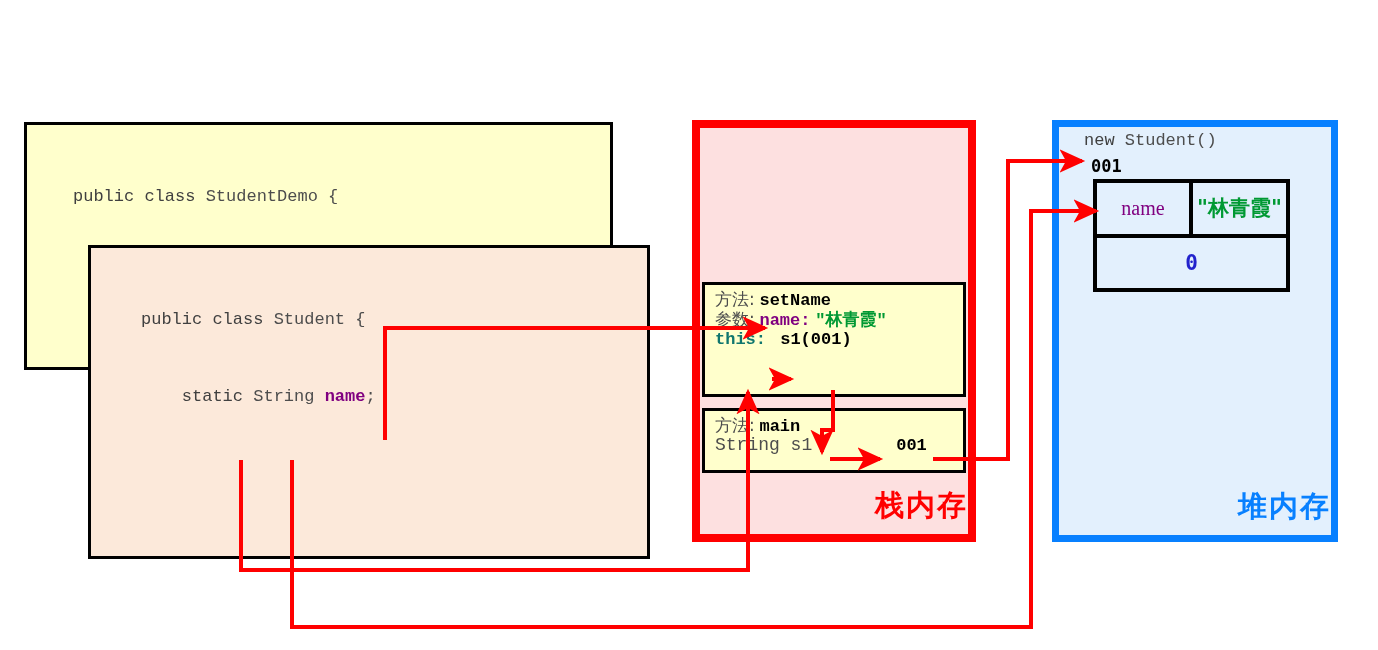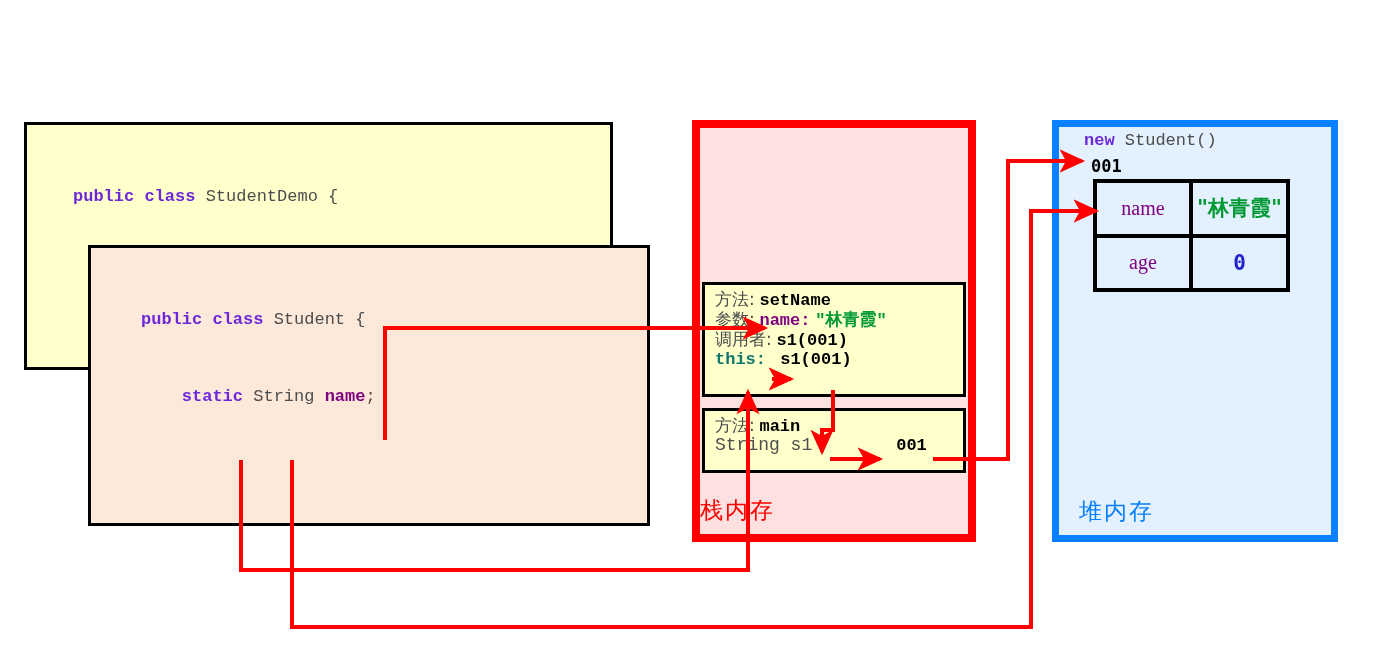--- a/index.html
+++ b/index.html
@@ -33,47 +33,47 @@
     box-sizing:border-box;
     overflow:hidden;
   }
   #code-studentdemo{
     left:24px;top:122px;width:589px;height:248px;
     background:#ffffcc;
     padding:8px 0 0 10px;
     z-index:4;
   }
   #code-student{
-    left:88px;top:245px;width:562px;height:281px;
+    left:88px;top:245px;width:562px;height:314px;
     background:#fce9da;
     padding:8px 0 4px 14px;
     z-index:6;
   }
   .ln{position:relative;height:25.5px;margin-left:36px;}
-  .kw{color:#6d28d9;font-weight:bold;text-align:center;}
+  .kw{color:#404040;font-weight:normal;text-align:center;}
   .typ{color:#4d4d4d;}
   .fld{color:#800080;font-weight:bold;}
   .plain{color:#4d4d4d;}
 
   
   .mempanel{
     position:absolute;box-sizing:border-box;
     z-index:5;
   }
   #stack-panel{
     left:692px;top:120px;width:284px;height:422px;
     border:8px solid #ff0000;background:#fde0e0;
   }
   #heap-panel{
     left:1052px;top:120px;width:286px;height:422px;
     border:7px solid #0880ff;background:#e3f0fd;
   }
   .mem-label{
     position:absolute;bottom:8px;left:0;right:0;
-    text-align:left;font-size:23px;font-weight:normal;
+    text-align:right;font-size:29px;font-weight:bold;
     letter-spacing:2px;
   }
   #stack-label{color:#ff0000;}
   #heap-label{color:#0880ff;padding-left:20px;}
 
   
   .frame{
     position:absolute;
     background:#ffffcc;border:3px solid #000000;
     box-sizing:border-box;
@@ -156,21 +156,20 @@
     
   </div>
 
   <div id="stack-panel" class="mempanel">
     <div id="stack-label" class="mem-label">栈内存</div>
   </div>
 
   <div id="frame-setname" class="frame">
     <div><span class="cnlabel">方法:</span> <span class="mono b blk">setName</span></div>
     <div><span class="cnlabel">参数:</span> <span class="mono b purple">name:</span> <span class="mono b green">"林青霞"</span></div>
-    <div><span class="cnlabel">调用者:</span> <span class="mono b blk">s1(001)</span></div>
     <div><span class="mono b navy">this:</span> &nbsp;&nbsp;<span class="mono b blk">s1(001)</span></div>
   </div>
 
   <div id="frame-main" class="frame">
     <div><span class="cnlabel">方法:</span> <span class="mono b blk">main</span></div>
     <div><span class="mono plain" style="font-size:18px;">String s1</span><span style="display:inline-block;width:84px;"></span><span class="mono b blk">001</span></div>
   </div>
 
   <div id="heap-panel" class="mempanel">
     <div id="heap-label" class="mem-label">堆内存</div>
@@ -181,21 +180,20 @@
     <span class="typ">Student()</span>
   </div>
   <div id="heap-addr">001</div>
 
   <div id="heap-table">
     <div class="row top">
       <div class="cellL">name</div>
       <div class="cellR valname">"林青霞"</div>
     </div>
     <div class="row">
-      <div class="cellL">age</div>
       <div class="cellR valage">0</div>
     </div>
   </div>
 
   <svg id="wires" viewBox="0 0 1378 650">
     <defs>
       <marker id="ah" markerWidth="7" markerHeight="7" refX="5.6" refY="3.2" orient="auto" markerUnits="strokeWidth">
         <path d="M0,0.3 L6.4,3.2 L0,6.1 L1.6,3.2 Z" fill="#ff0000"></path>
       </marker>
     </defs>

